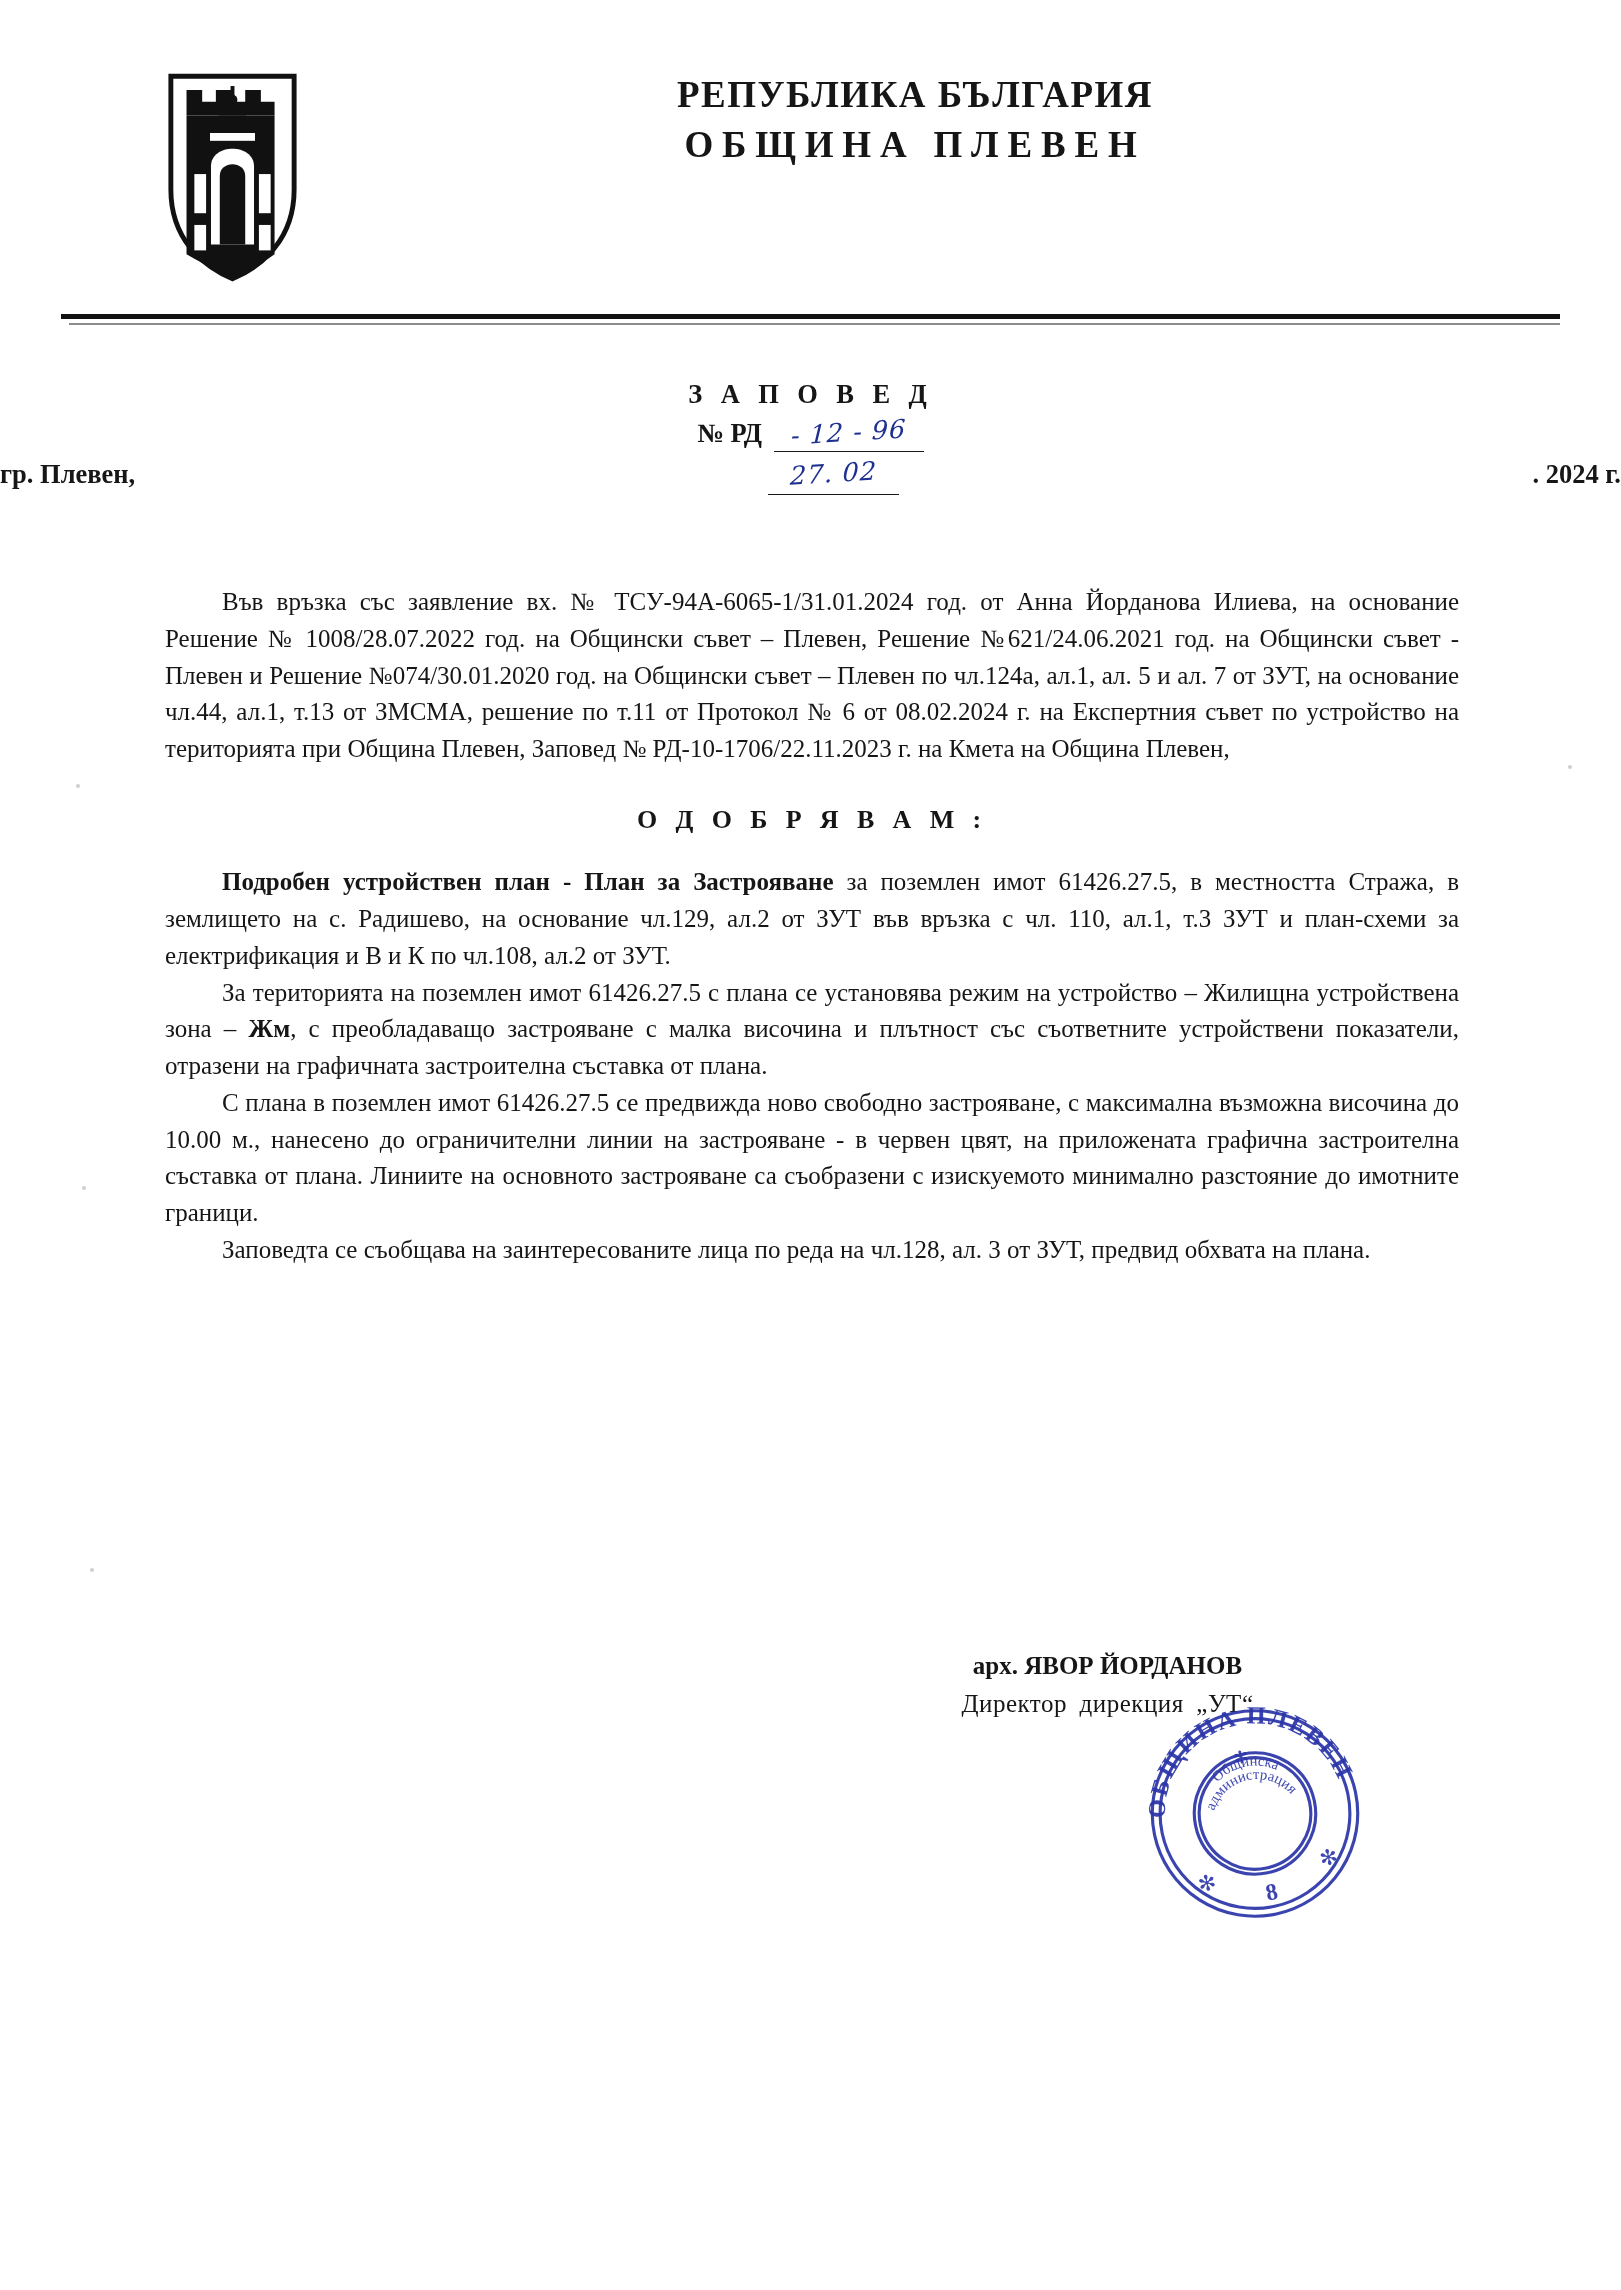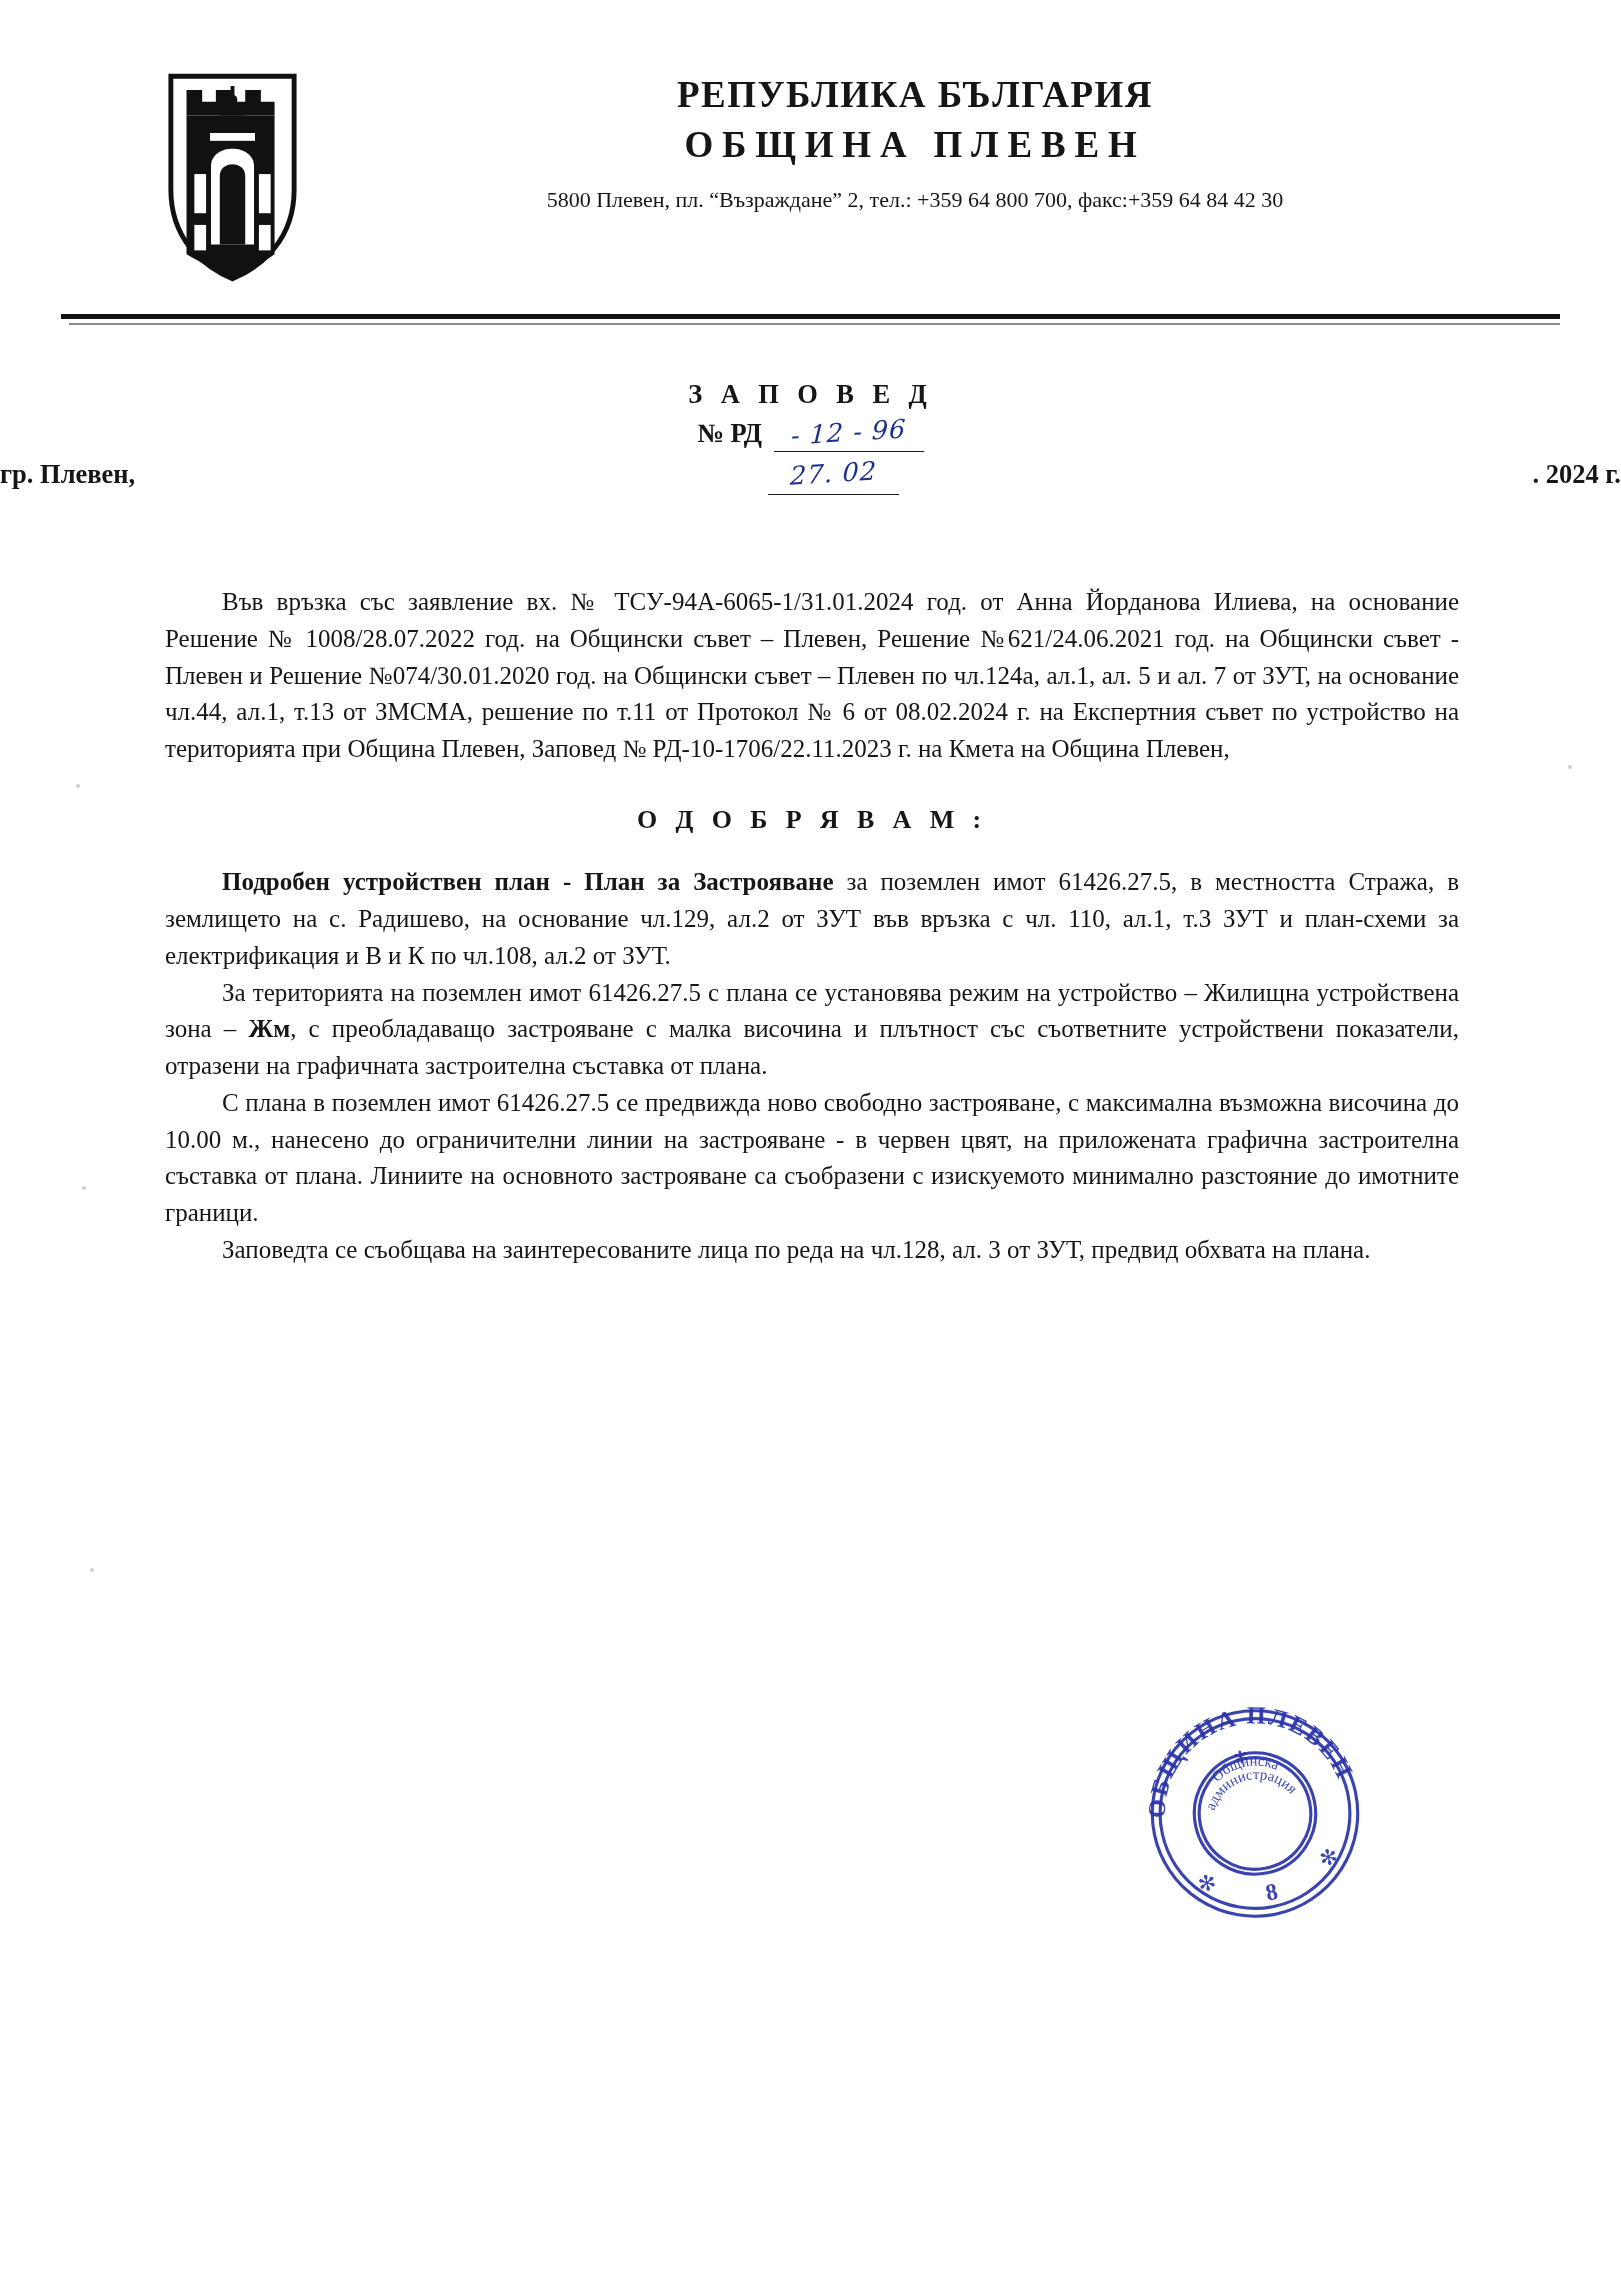--- a/index.html
+++ b/index.html
@@ -216,21 +216,20 @@
         <rect x="96" y="104" width="12" height="40" fill="#ffffff"></rect>
         <rect x="30" y="156" width="12" height="26" fill="#ffffff"></rect>
         <rect x="96" y="156" width="12" height="26" fill="#ffffff"></rect>
         <rect x="46" y="62" width="46" height="8" fill="#ffffff"></rect>
       </svg>
     </div>
 
     <div class="header-text">
       <div class="rep-line">РЕПУБЛИКА БЪЛГАРИЯ</div>
       <div class="city-line">ОБЩИНА ПЛЕВЕН</div>
-      <div class="addr-line">5800 Плевен, пл. “Възраждане” 2, тел.: +359 64 800 700, факс:+359 64 84 42 30</div>
     </div>
   </div>
 
   <div class="rule-wrap">
     <div class="rule-thick"></div>
     <div class="rule-thin"></div>
   </div>
 
   <div class="title-block">
     <div class="t-zapoved">З А П О В Е Д</div>
@@ -262,20 +261,24 @@
     <p class="indent">
       <span>За територията на поземлен имот 61426.27.5 с плана се установява  режим на устройство – Жилищна устройствена зона – </span><span class="b">Жм</span><span>, с преобладаващо застрояване с малка височина и плътност със съответните устройствени показатели, отразени на графичната застроителна съставка от плана.</span>
     </p>
 
     <p class="indent">С плана в поземлен имот 61426.27.5 се предвижда ново свободно застрояване, с максимална възможна височина до 10.00 м., нанесено до ограничителни линии на застрояване - в червен цвят, на приложената графична застроителна съставка от плана. Линиите на основното застрояване са съобразени с изискуемото минимално разстояние до имотните граници.</p>
 
     <p class="indent">Заповедта се съобщава на заинтересованите лица по реда на чл.128, ал. 3 от ЗУТ, предвид обхвата на плана.</p>
 
   </div>
 
+  <div class="signature">
+    <div class="sig-name">арх. ЯВОР ЙОРДАНОВ</div>
+    <div class="sig-role">Директор дирекция „УТ“</div>
+  </div>
 
   <div class="stamp">
     <svg viewBox="0 0 300 230" width="294" height="225" aria-hidden="true">
       <g transform="rotate(-12 150 115)" fill="none" stroke="#2b35a8" stroke-width="3.2" opacity="0.92">
         <circle cx="150" cy="115" r="105"></circle>
         <circle cx="150" cy="115" r="97"></circle>
         <circle cx="150" cy="115" r="62"></circle>
         <circle cx="150" cy="115" r="57"></circle>
       </g>
       <g transform="rotate(-12 150 115)">

